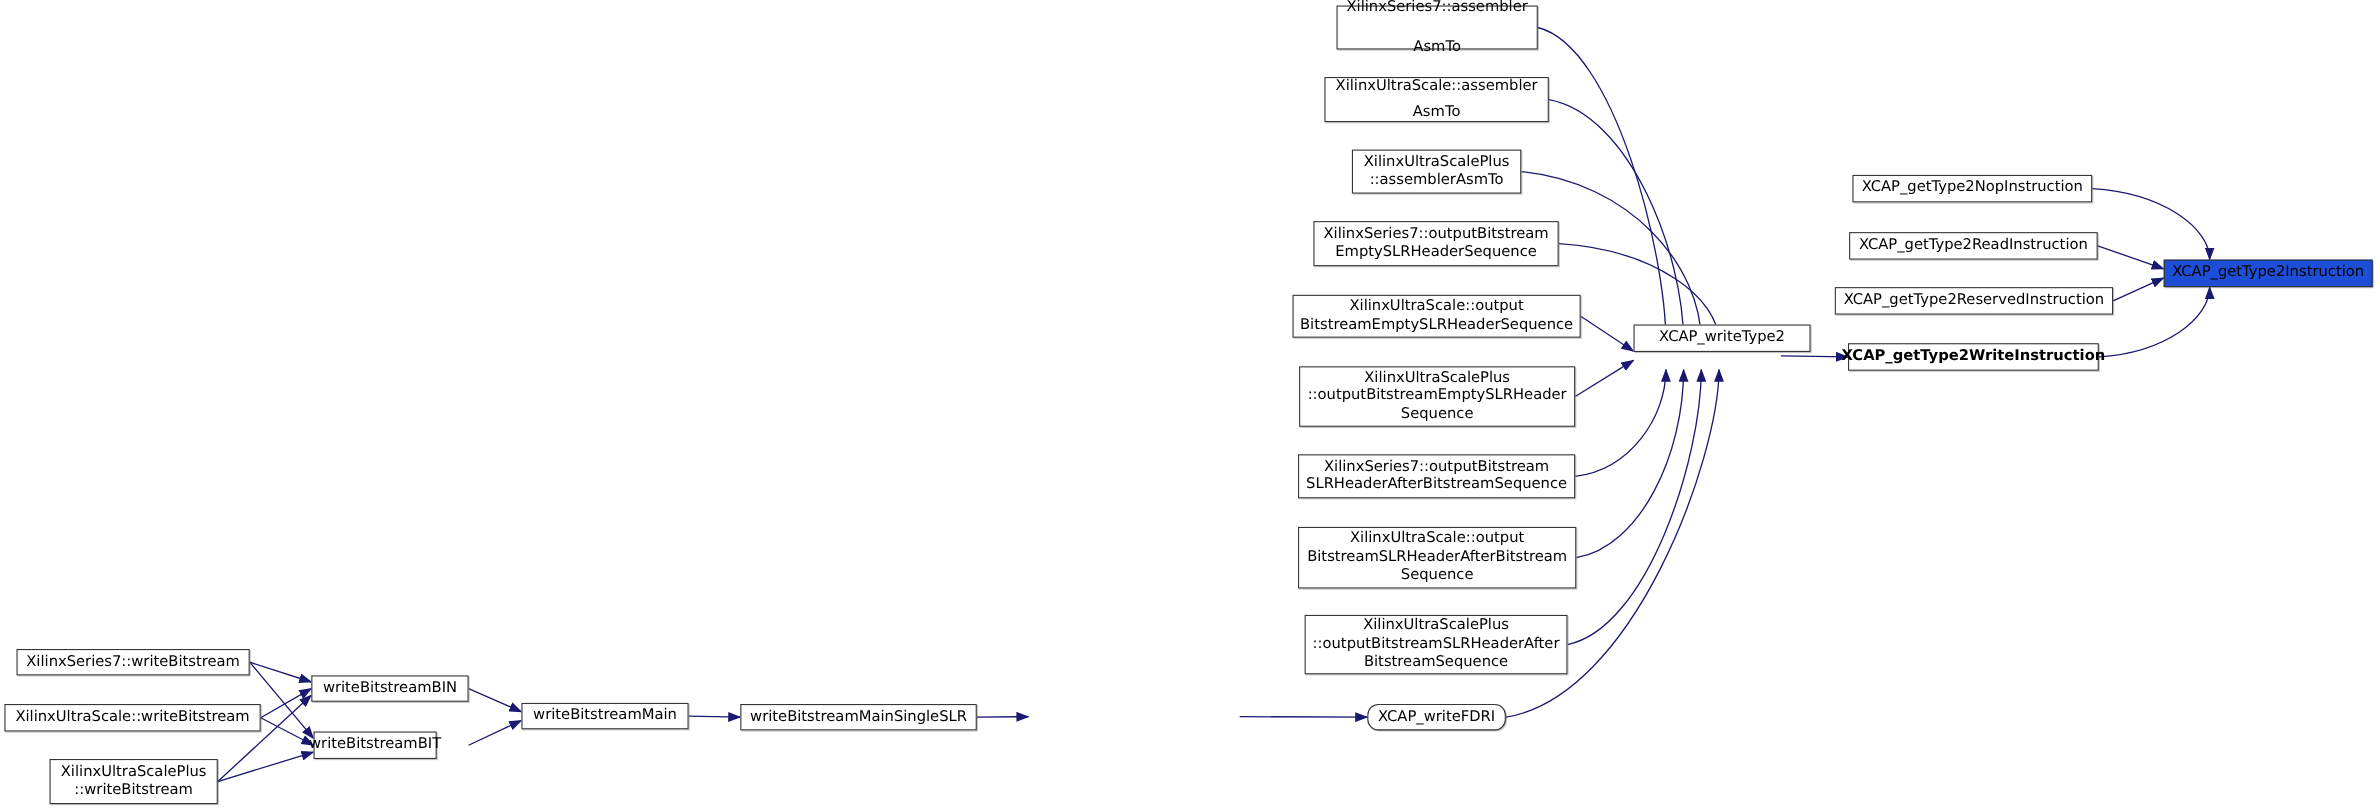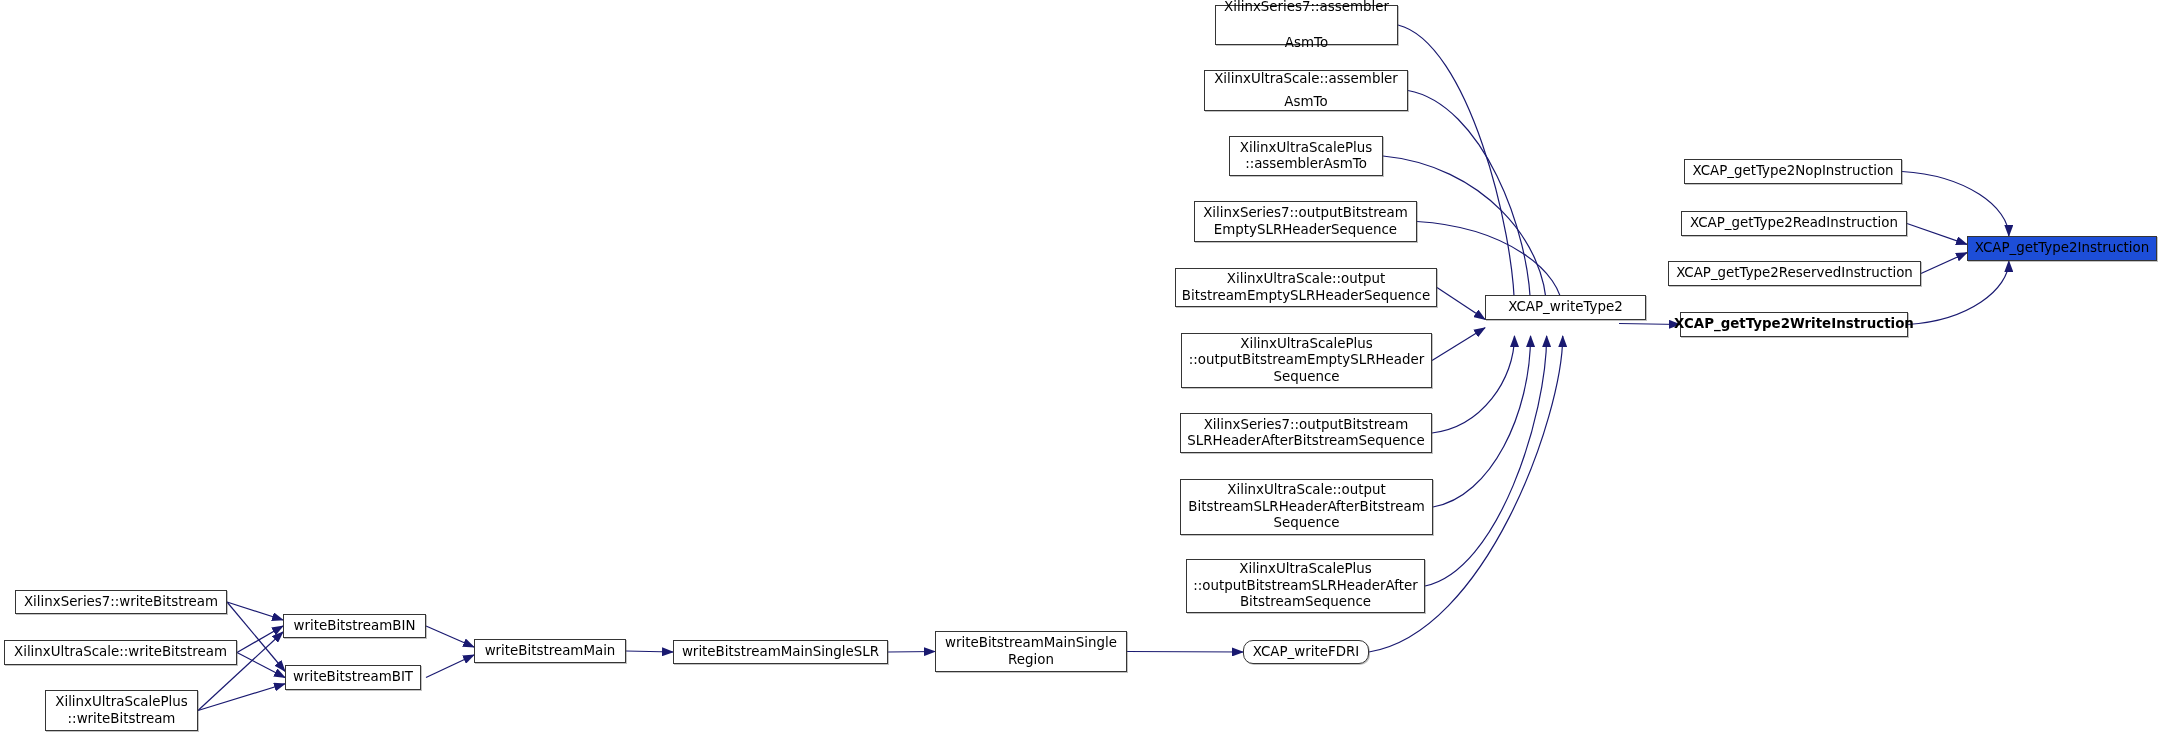--- a/index.html
+++ b/index.html
@@ -91,32 +91,28 @@
     <div class="node" style="left: 4px; top: 640px; width: 233px; height: 25px;">
       <span>XilinxUltraScale::writeBitstream</span>
     </div>
     <div class="node" style="left: 45px; top: 690px; width: 153px; height: 41px;">
       <span>XilinxUltraScalePlus</span>
       <span>::writeBitstream</span>
     </div>
     <div class="node" style="left: 283px; top: 614px; width: 143px; height: 24px;">
       <span>writeBitstreamBIN</span>
     </div>
-    <div class="node" style="left: 285px; top: 665px; width: 136px; height: 25px;">
+    <div class="node" style="left: 285px; top: 665px; width: 112px; height: 25px;">
       <span>writeBitstreamBIT</span>
     </div>
     <div class="node" style="left: 474px; top: 639px; width: 152px; height: 24px;">
       <span>writeBitstreamMain</span>
     </div>
     <div class="node" style="left: 673px; top: 640px; width: 215px; height: 24px;">
       <span>writeBitstreamMainSingleSLR</span>
-    </div>
-    <div class="node" style="left: 935px; top: 631px; width: 192px; height: 41px;">
-      <span>writeBitstreamMainSingle</span>
-      <span>Region</span>
     </div>
     <div class="node" style="left: 1243px; top: 640px; width: 126px; height: 24px; border-radius: 10px;">
       <span>XCAP_writeFDRI</span>
     </div>
     <div class="node" style="left: 1215px; top: 5px; width: 183px; height: 40px; gap: 19px;">
       <span>XilinxSeries7::assembler</span>
       <span>AsmTo</span>
     </div>
     <div class="node" style="left: 1204px; top: 70px; width: 204px; height: 41px; justify-content: space-between;">
       <span>XilinxUltraScale::assembler</span>

